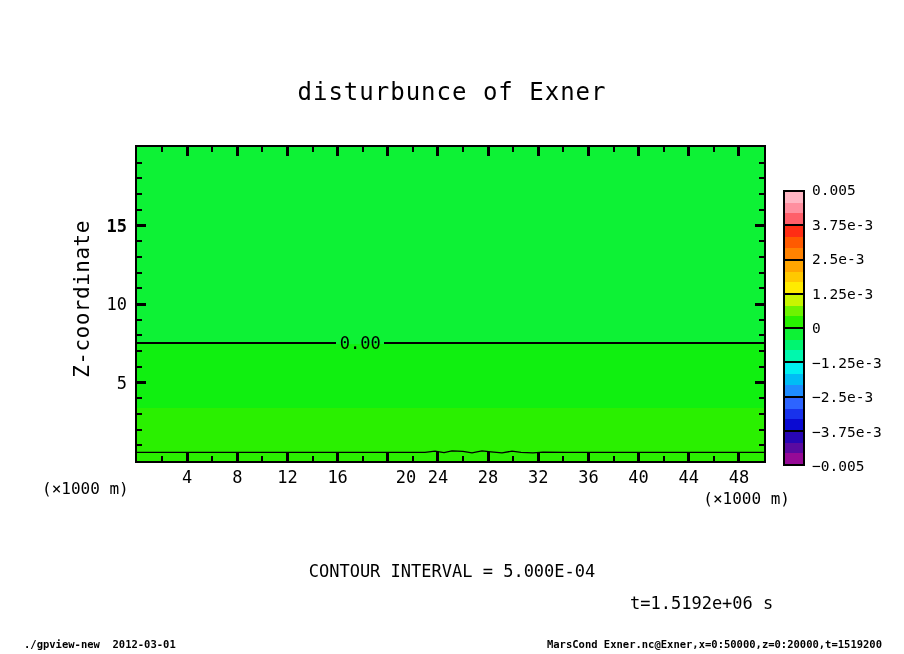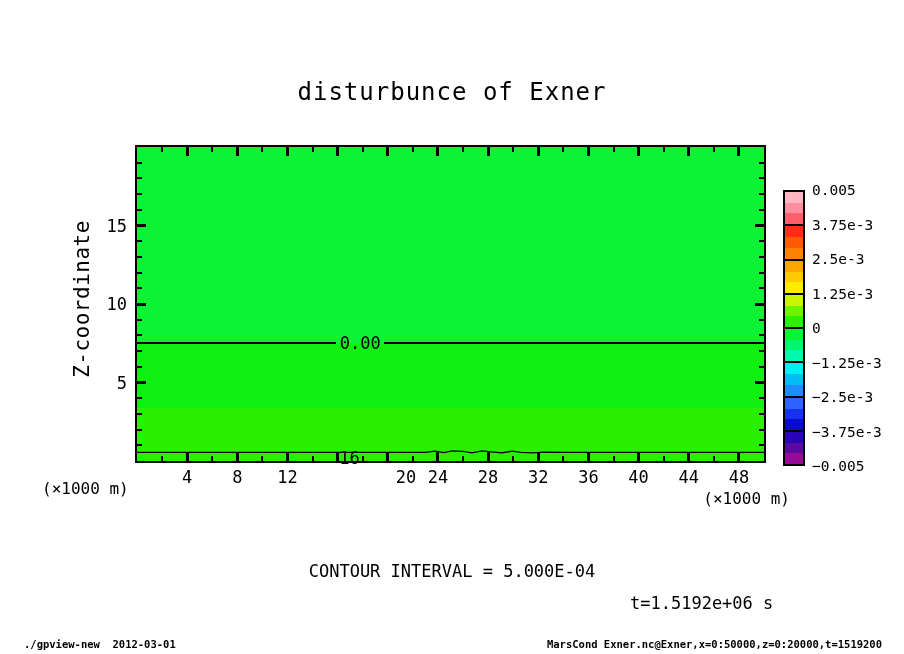--- a/index.html
+++ b/index.html
@@ -151,32 +151,32 @@
       <div class="cbox" style="background: linear-gradient(rgb(0, 240, 240) 0px, rgb(0, 240, 240) 33.4%, rgb(0, 189, 245) 33.4%, rgb(0, 189, 245) 66.7%, rgb(30, 140, 255) 66.7%, rgb(30, 140, 255) 100%);"></div>
       <div class="cbox" style="background: linear-gradient(rgb(45, 100, 255) 0px, rgb(45, 100, 255) 33.4%, rgb(24, 50, 236) 33.4%, rgb(24, 50, 236) 66.7%, rgb(10, 10, 210) 66.7%, rgb(10, 10, 210) 100%);"></div>
       <div class="cbox" style="background: linear-gradient(rgb(40, 6, 180) 0px, rgb(40, 6, 180) 33.4%, rgb(90, 10, 160) 33.4%, rgb(90, 10, 160) 66.7%, rgb(150, 10, 150) 66.7%, rgb(150, 10, 150) 100%);"></div>
     </div>
 
   <div class="abs" id="footer-left">./gpview-new  2012-03-01</div>
   <div class="abs" id="footer-right">MarsCond_Exner.nc@Exner,x=0:50000,z=0:20000,t=1519200</div>
 <div class="xtick-label" style="left: 165.16px; top: 467px;">4</div>
     <div class="xtick-label" style="left: 215.32px; top: 467px;">8</div>
     <div class="xtick-label" style="left: 265.48px; top: 467px;">12</div>
-    <div class="xtick-label" style="left: 315.64px; top: 448px; text-align: right;">16</div>
+    <div class="xtick-label" style="left: 315.64px; top: 467px;">16</div>
     <div class="xtick-label" style="left: 384px; top: 467px;">20</div>
     <div class="xtick-label" style="left: 415.96px; top: 467px;">24</div>
     <div class="xtick-label" style="left: 466.12px; top: 467px; text-align: center;">28</div>
     <div class="xtick-label" style="left: 516.28px; top: 467px;">32</div>
     <div class="xtick-label" style="left: 566.44px; top: 467px;">36</div>
     <div class="xtick-label" style="left: 616.6px; top: 467px;">40</div>
     <div class="xtick-label" style="left: 666.76px; top: 467px;">44</div>
     <div class="xtick-label" style="left: 716.92px; top: 467px;">48</div>
     <div class="ytick-label" style="left: 93px; top: 372.5px;">5</div>
     <div class="ytick-label" style="left: 93px; top: 294px;">10</div>
-    <div class="ytick-label" style="left: 93px; top: 215.5px;">15</div>
+    <div class="ytick-label" style="left: 93px; top: 215.5px; font-weight: bold;">15</div>
     <div class="cbar-label" style="top: 181px;">0.005</div>
     <div class="cbar-label" style="top: 215.5px;">3.75e-3</div>
     <div class="cbar-label" style="top: 250px;">2.5e-3</div>
     <div class="cbar-label" style="top: 284.5px;">1.25e-3</div>
     <div class="cbar-label" style="top: 319px;">0</div>
     <div class="cbar-label" style="top: 353.5px;">−1.25e-3</div>
     <div class="cbar-label" style="top: 388px;">−2.5e-3</div>
     <div class="cbar-label" style="top: 422.5px;">−3.75e-3</div>
     <div class="cbar-label" style="top: 457px;">−0.005</div>
   </div>

